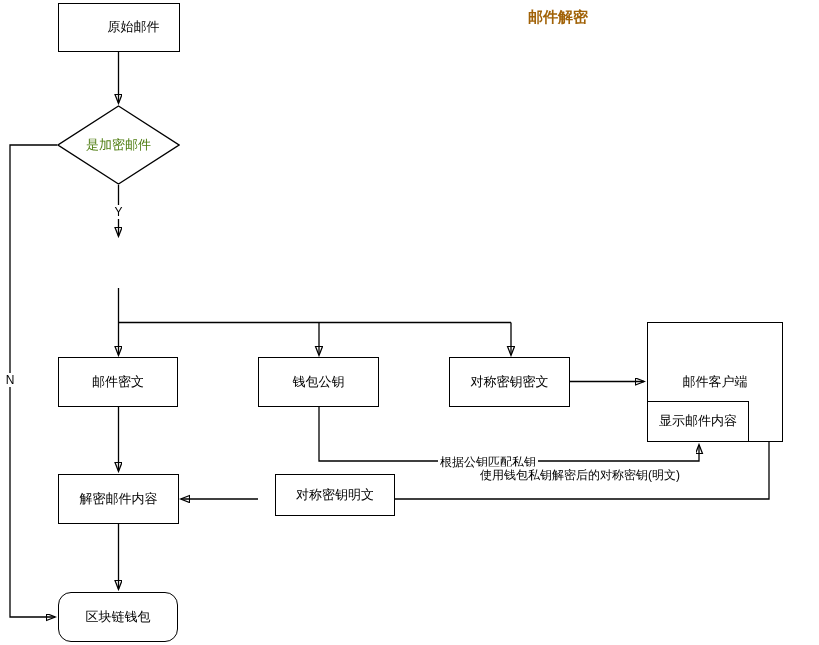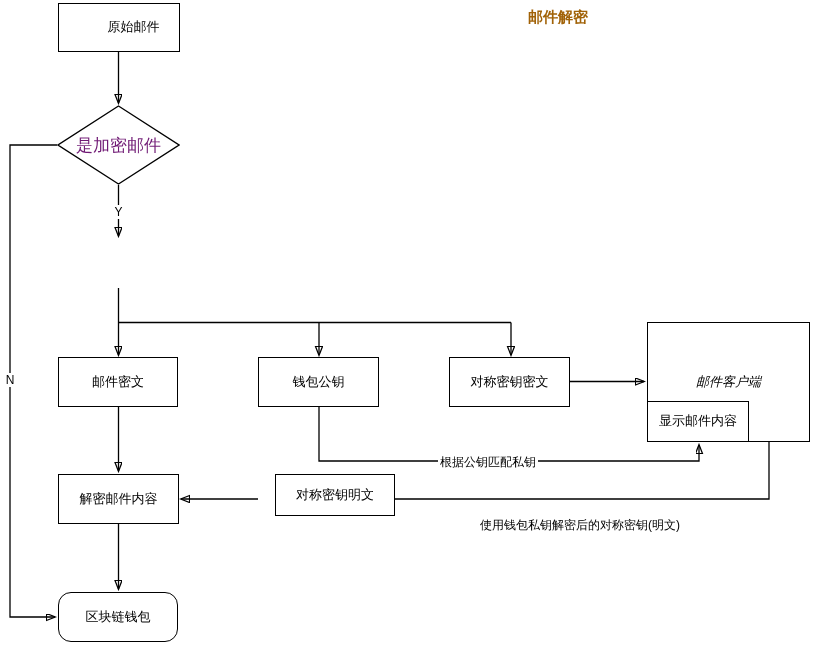--- a/index.html
+++ b/index.html
@@ -56,22 +56,22 @@
   }
   .dlabel {
     position: absolute;
     left: 0;
     top: 0;
     width: 100%;
     height: 100%;
     display: flex;
     align-items: center;
     justify-content: center;
-    font-size: 17px;
-    color: #701a75;
+    font-size: 13px;
+    color: #4d7c0f;
   }
   .elabel {
     position: absolute;
     transform: translate(-50%, -50%);
     background: #ffffff;
     font-size: 12px;
     color: #000000;
     padding: 0 2px;
     white-space: nowrap;
   }
@@ -131,21 +131,21 @@
   </div>
 
   <div class="node" style="left:258px; top:357px; width:121px; height:50px;">
     <span>钱包公钥</span>
   </div>
 
   <div class="node" style="left:449px; top:357px; width:121px; height:50px;">
     <span>对称密钥密文</span>
   </div>
 
-  <div class="node" style="left:647px; top:322px; width:163px; height:120px;font-style:italic;">
+  <div class="node" style="left:647px; top:322px; width:136px; height:120px;">
     <span>邮件客户端</span>
   </div>
 
   <div class="node" style="left:647px; top:401px; width:102px; height:41px;">
     <span>显示邮件内容</span>
   </div>
 
   <div class="node" style="left:58px; top:474px; width:121px; height:50px;">
     <span>解密邮件内容</span>
   </div>
@@ -154,15 +154,15 @@
     <span>对称密钥明文</span>
   </div>
 
   <div class="node rounded" style="left:58px; top:592px; width:120px; height:50px;">
     <span>区块链钱包</span>
   </div>
 
   <div class="elabel" style="left:118.5px; top:212px;">Y</div>
   <div class="elabel" style="left:10px; top:380px;">N</div>
   <div class="elabel" style="left:488px; top:461.5px;">根据公钥匹配私钥</div>
-  <div class="elabel" style="left:580px; top:525px;">使用钱包私钥解密后的对称密钥(明文)</div>
+  <div class="elabel" style="left:580px; top:475px;">使用钱包私钥解密后的对称密钥(明文)</div>
 
 </div>
 
 </body></html>

